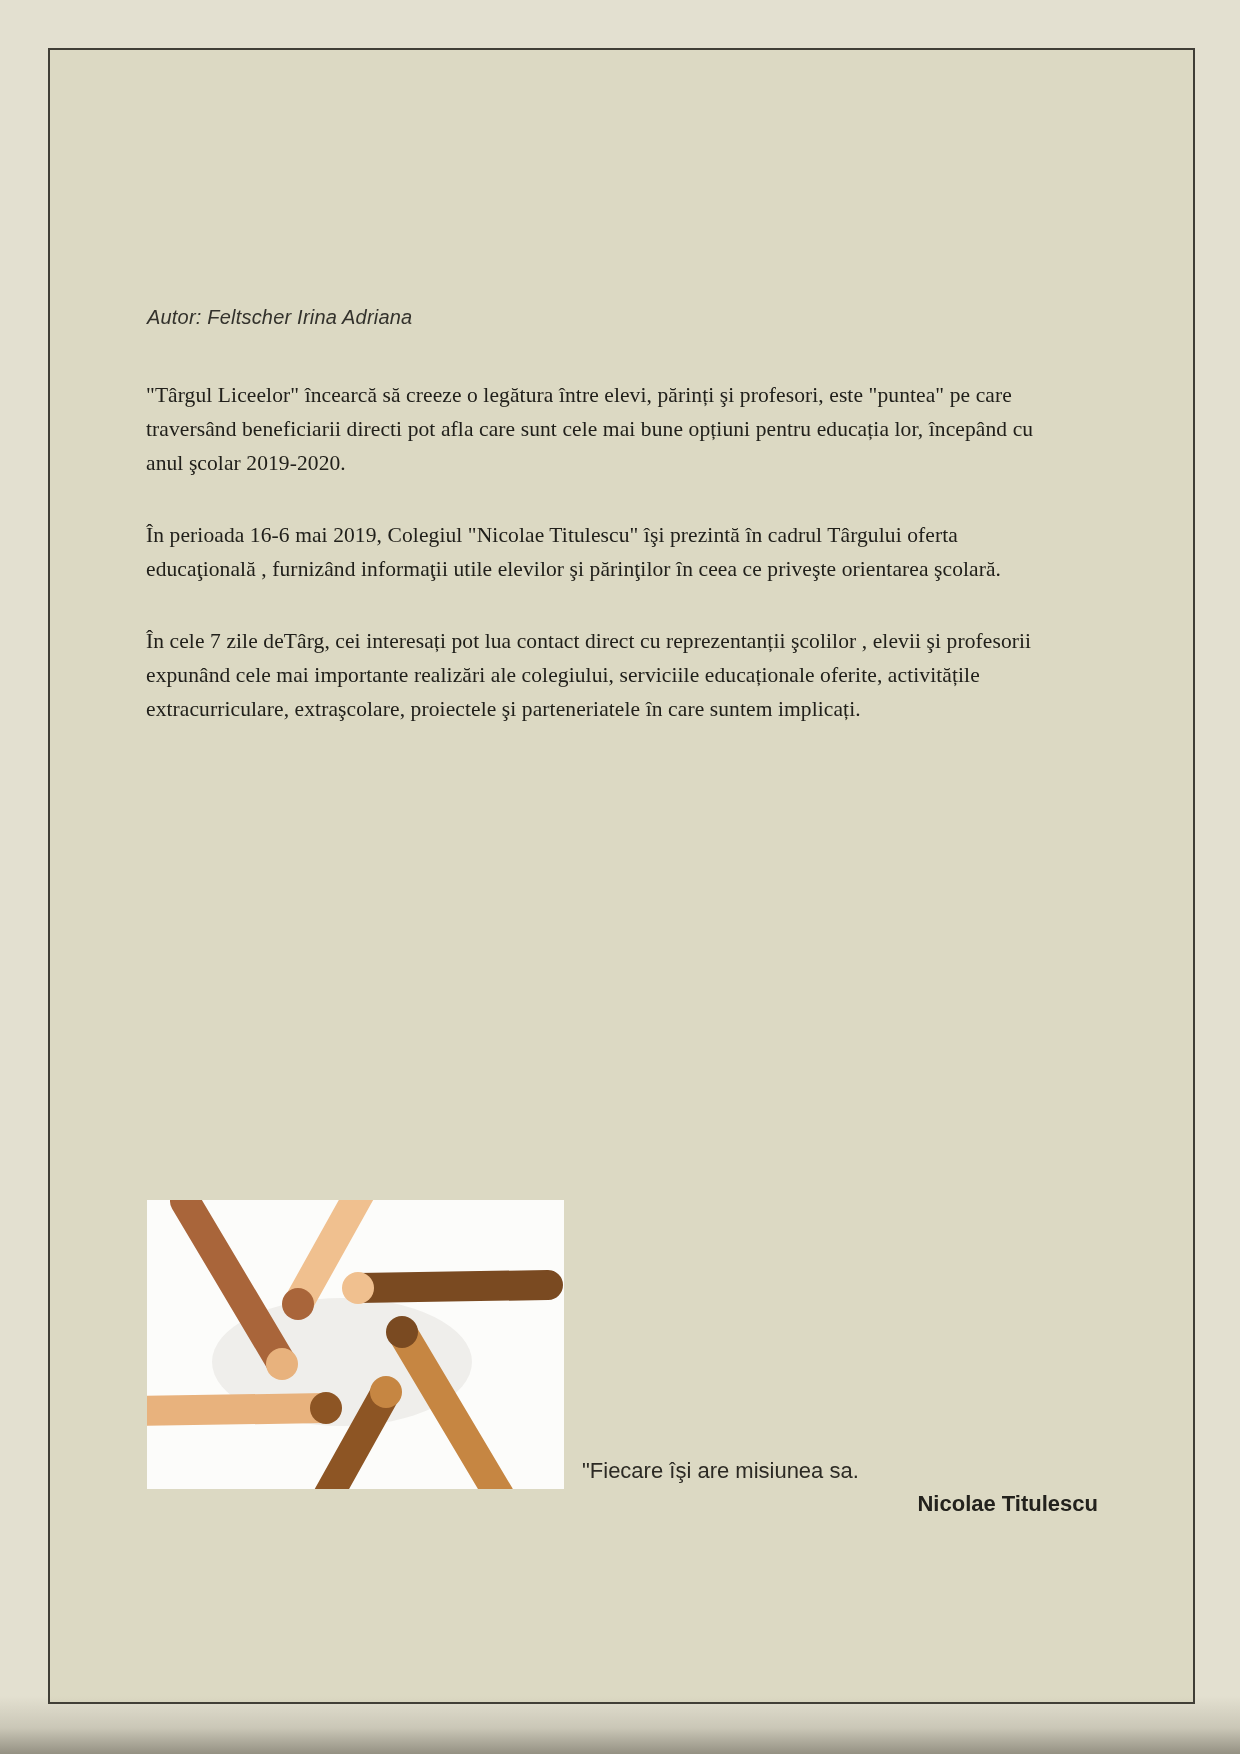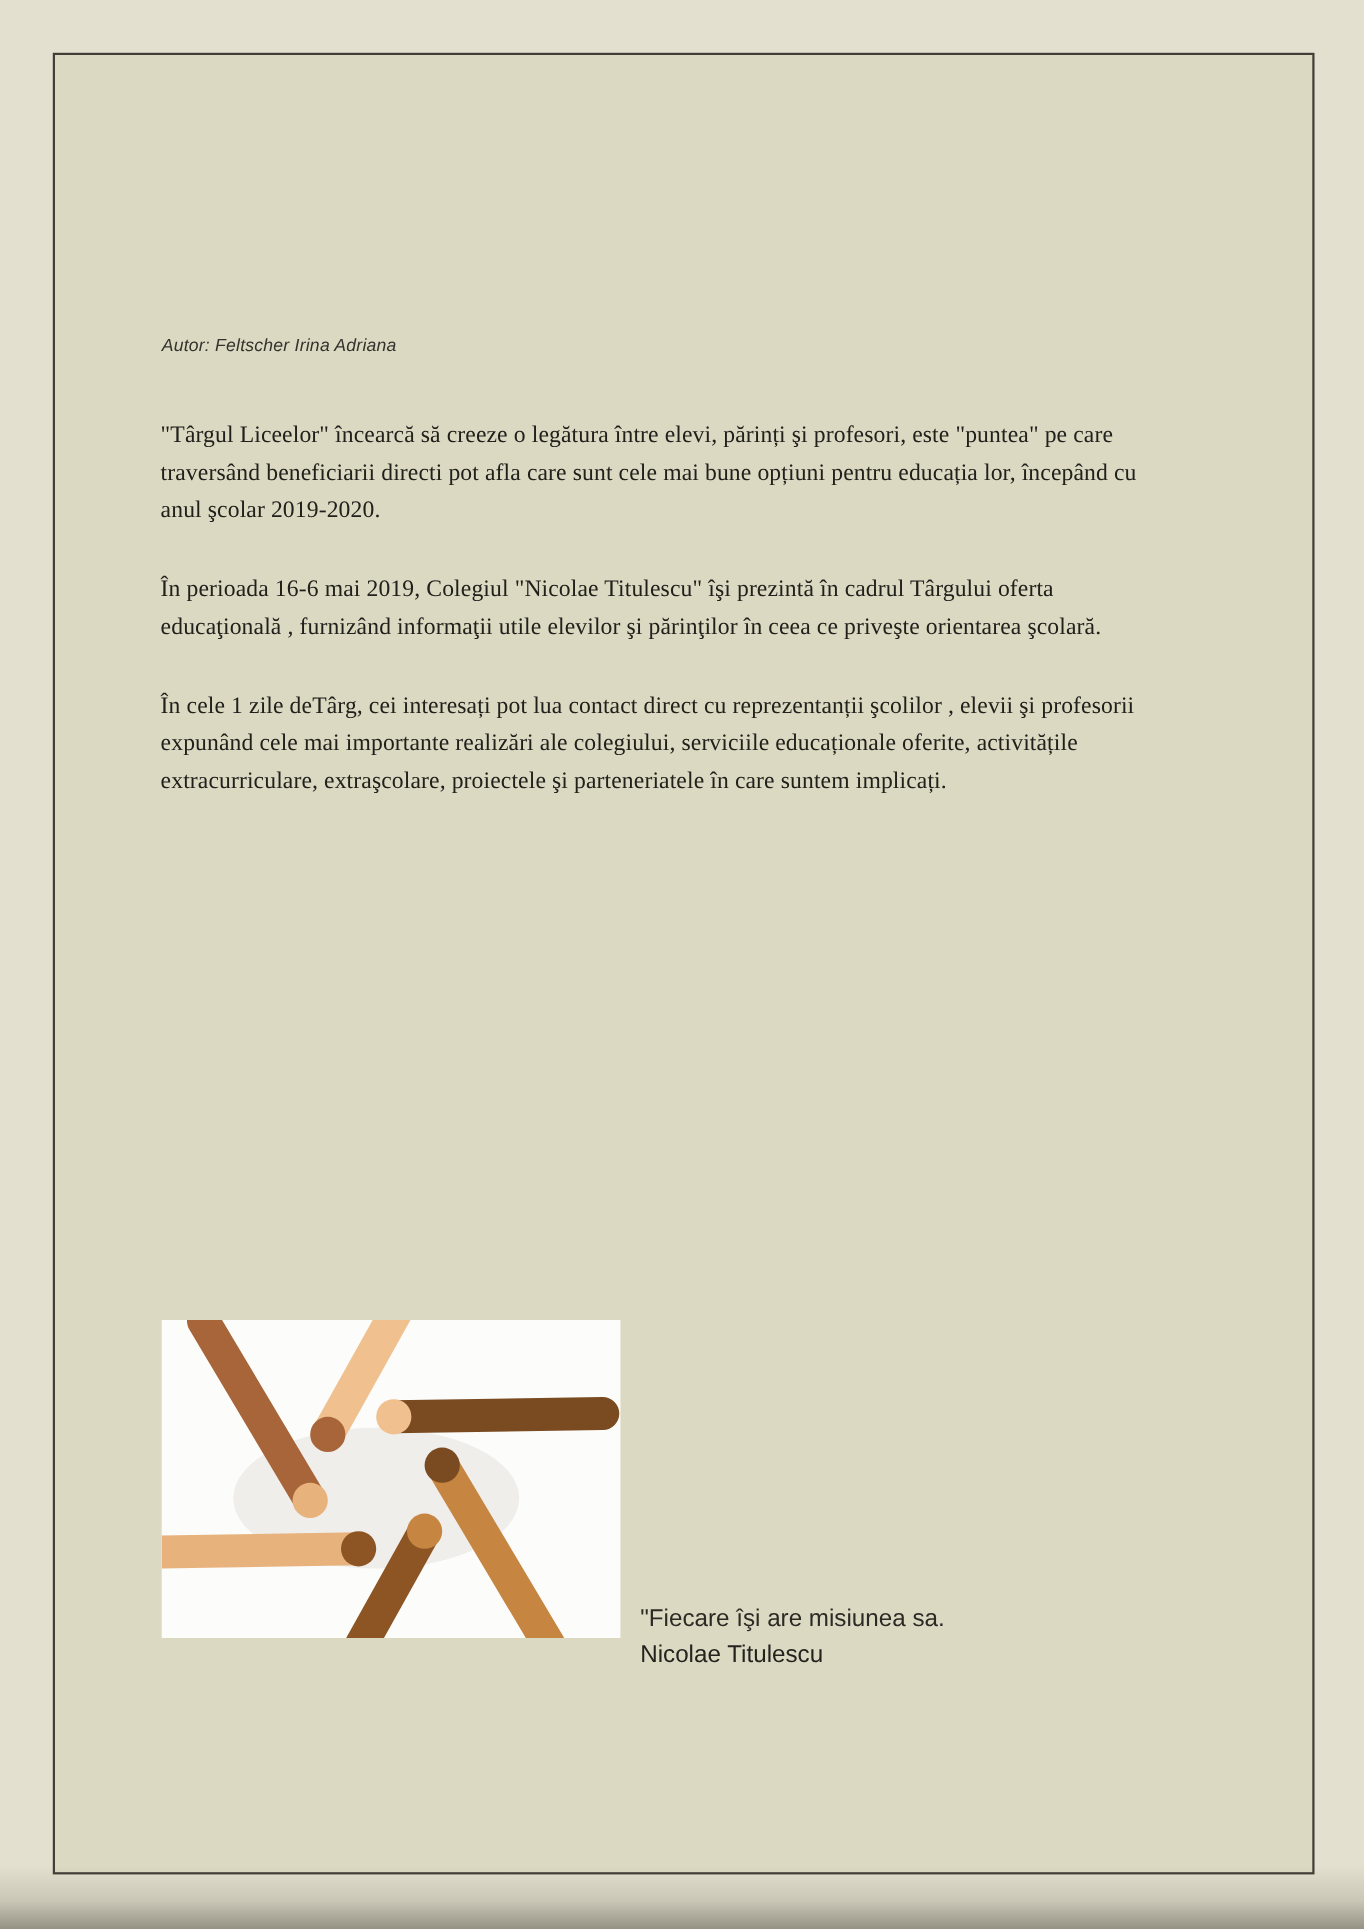--- a/index.html
+++ b/index.html
@@ -22,21 +22,21 @@
     left: 0; right: 0; bottom: 0; height: 58px;
     background: linear-gradient(to bottom, rgba(90,85,70,0) 0%, rgba(90,85,70,0.18) 55%, rgba(70,66,54,0.5) 100%);
     z-index: 5;
     pointer-events: none;
   }
   .author-line {
     position: absolute;
     left: 147px; top: 306px;
     font-family: "Liberation Sans", sans-serif;
     font-style: italic;
-    font-size: 16px;
+    font-size: 20px;
     color: #33322c;
     letter-spacing: 0.2px;
   }
   .body-text {
     position: absolute;
     left: 146px; top: 378px;
     width: 892px;
     font-family: "Liberation Serif", "DejaVu Serif", serif;
     font-size: 21.5px;
     line-height: 34px;
@@ -56,37 +56,37 @@
     position: absolute;
     left: 582px; top: 1456px;
     width: 516px;
     font-family: "Liberation Sans", sans-serif;
     font-size: 22px;
     line-height: 30px;
     color: #2c2a24;
   }
   .quote-line { white-space: pre; }
   .quote-attribution {
-    text-align: left;
-    font-weight: normal;
+    text-align: right;
+    font-weight: bold;
     margin-top: 3px;
     color: #23221d;
   }
 </style>
 </head>
 <body>
 
 <div class="page-frame"></div>
 
 <div class="author-line">Autor: Feltscher Irina Adriana</div>
 
 <div class="body-text">
   <p>"Târgul Liceelor" încearcă să creeze o legătura între elevi, părinți şi profesori, este "puntea" pe care traversând beneficiarii directi pot afla care sunt cele mai bune opțiuni pentru educația lor, începând cu anul şcolar 2019-2020.</p>
   <p>În perioada 16-6 mai 2019, Colegiul "Nicolae Titulescu" îşi prezintă în cadrul Târgului oferta educaţională , furnizând informaţii utile elevilor şi părinţilor în ceea ce priveşte orientarea şcolară.</p>
-  <p>În cele 1 zile deTârg, cei interesați pot lua contact direct cu reprezentanții şcolilor , elevii şi profesorii expunând cele mai importante realizări ale colegiului, serviciile educaționale oferite, activitățile extracurriculare, extraşcolare, proiectele şi parteneriatele în care suntem implicați.</p>
+  <p>În cele 7 zile deTârg, cei interesați pot lua contact direct cu reprezentanții şcolilor , elevii şi profesorii expunând cele mai importante realizări ale colegiului, serviciile educaționale oferite, activitățile extracurriculare, extraşcolare, proiectele şi parteneriatele în care suntem implicați.</p>
 </div>
 
 <div class="hands-photo">
   <svg width="417" height="289" viewBox="0 0 417 289">
     <rect x="0" y="0" width="417" height="289" fill="#fcfcfa"></rect>
     <ellipse cx="195" cy="162" rx="130" ry="64" fill="rgba(70,55,40,0.07)"></ellipse>
 
     <line x1="255" y1="132" x2="352" y2="295" stroke="#c68642" stroke-width="30" stroke-linecap="round"></line>
     <line x1="239" y1="192" x2="147" y2="357" stroke="#8d5524" stroke-width="30" stroke-linecap="round"></line>
     <line x1="179" y1="208" x2="-11" y2="211" stroke="#e8b27d" stroke-width="30" stroke-linecap="round"></line>

